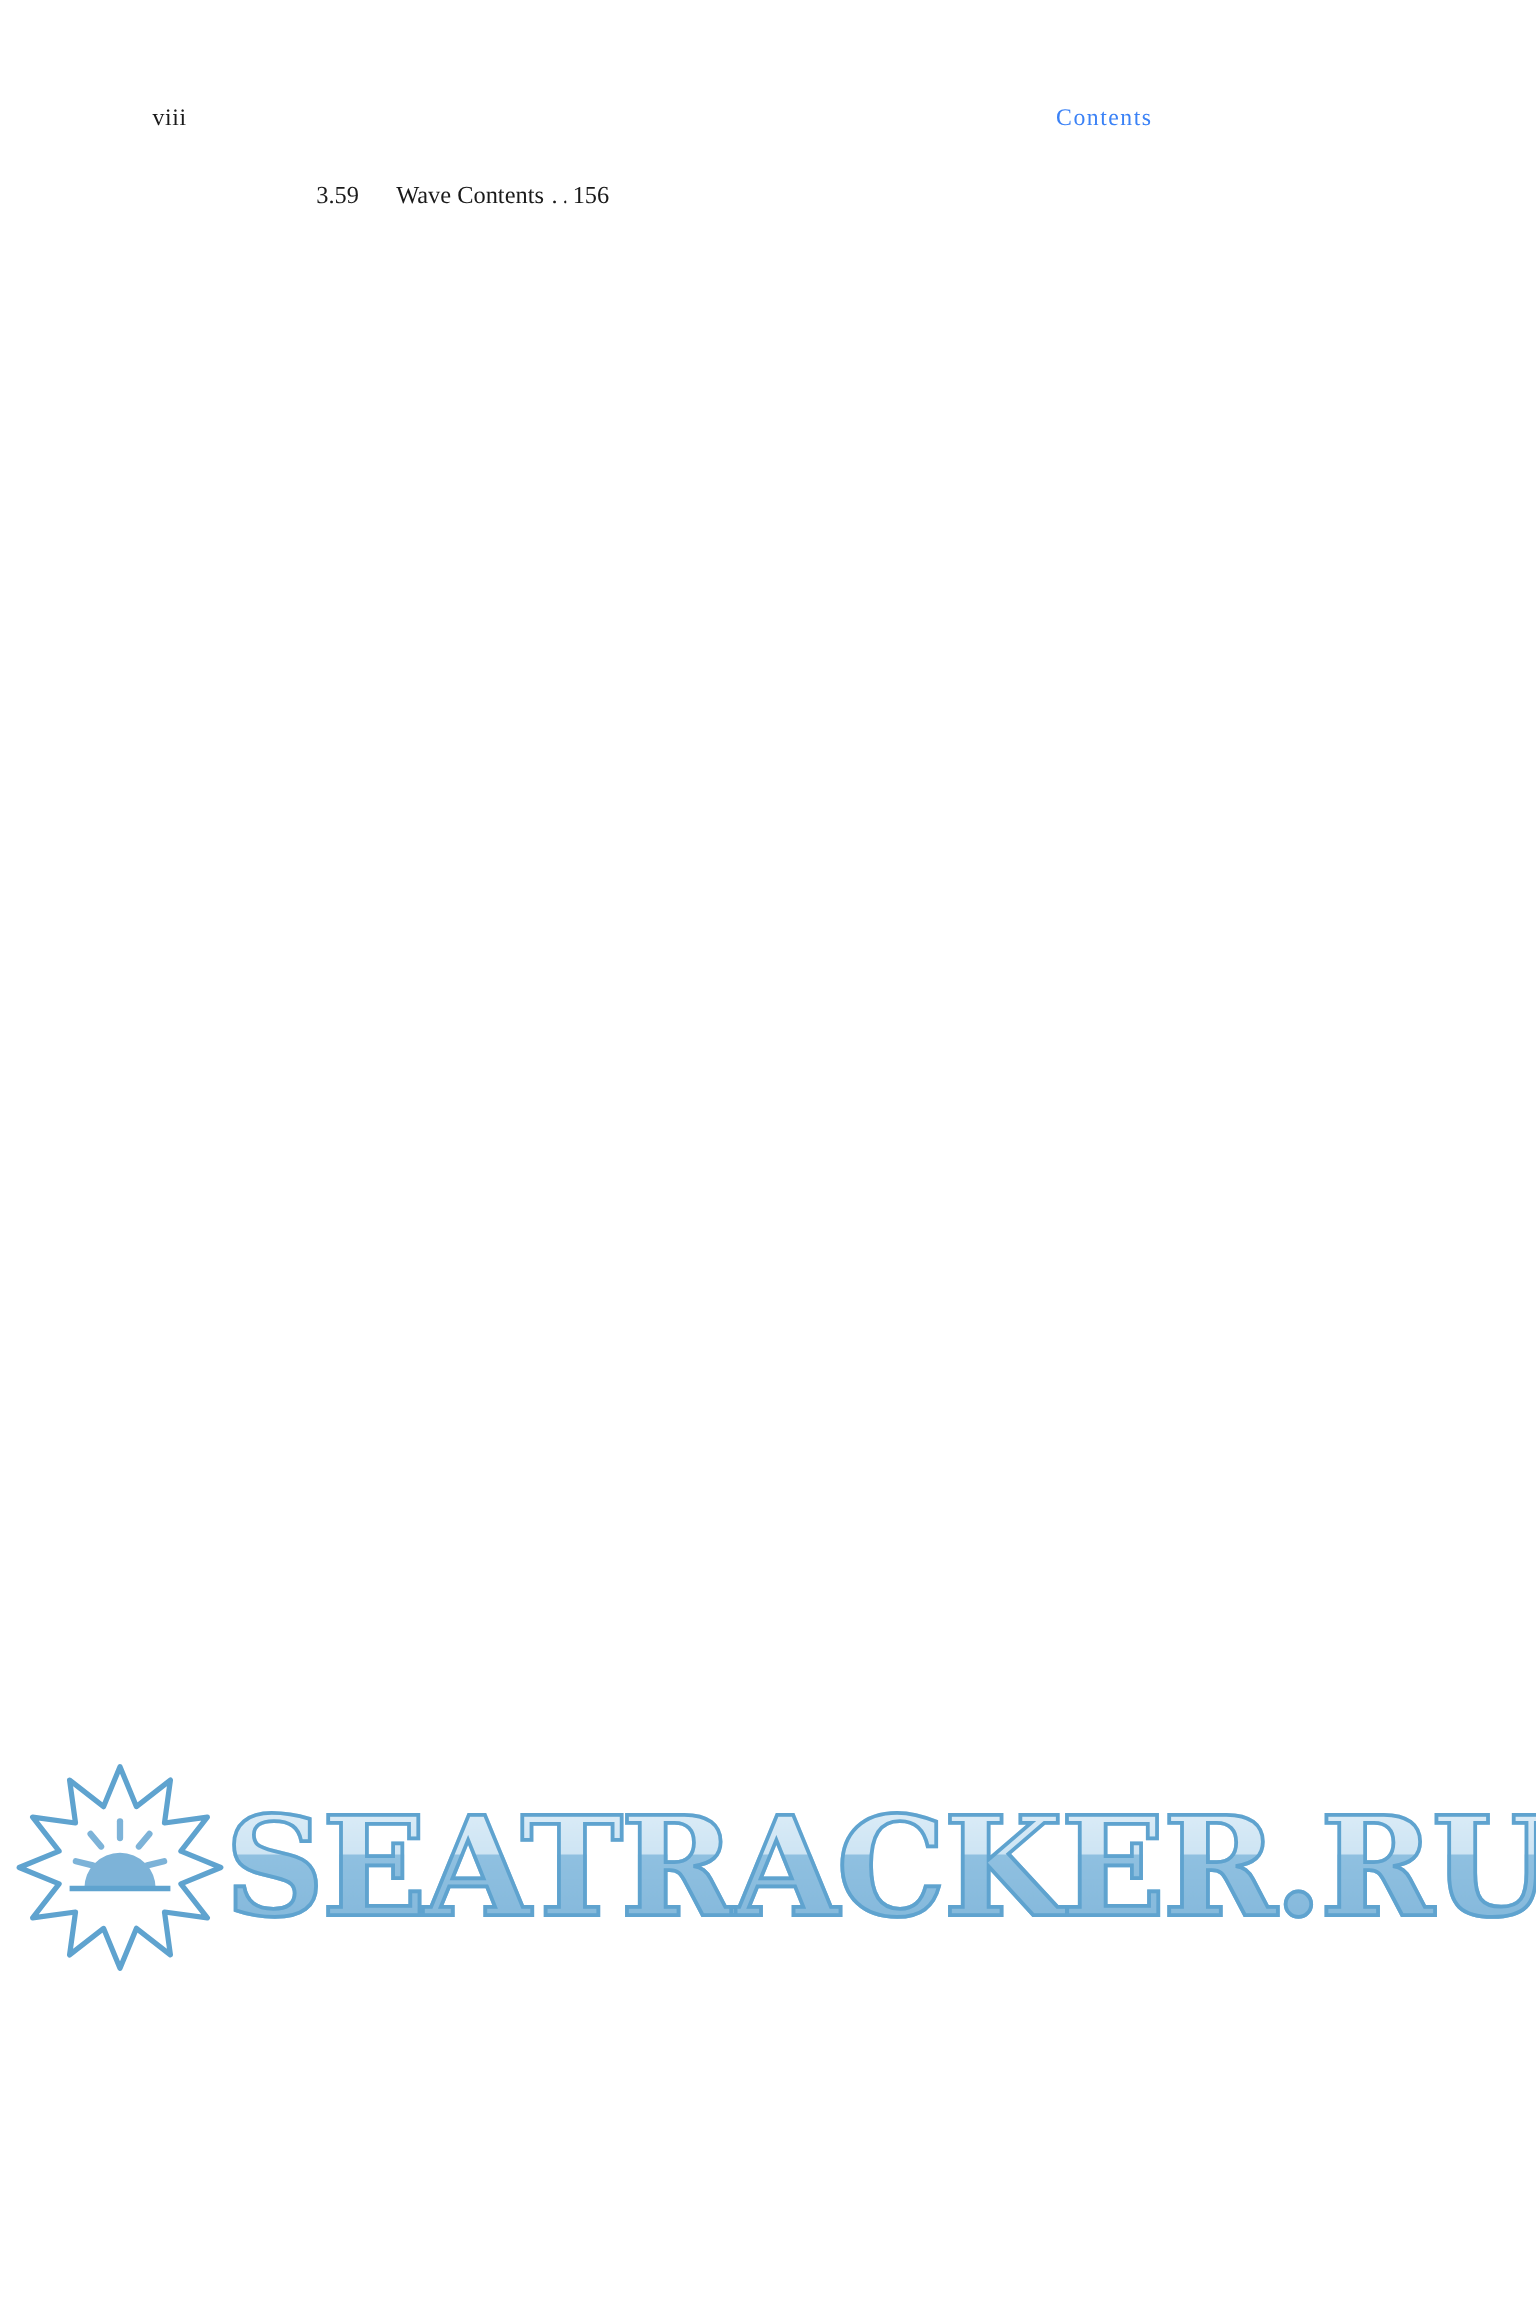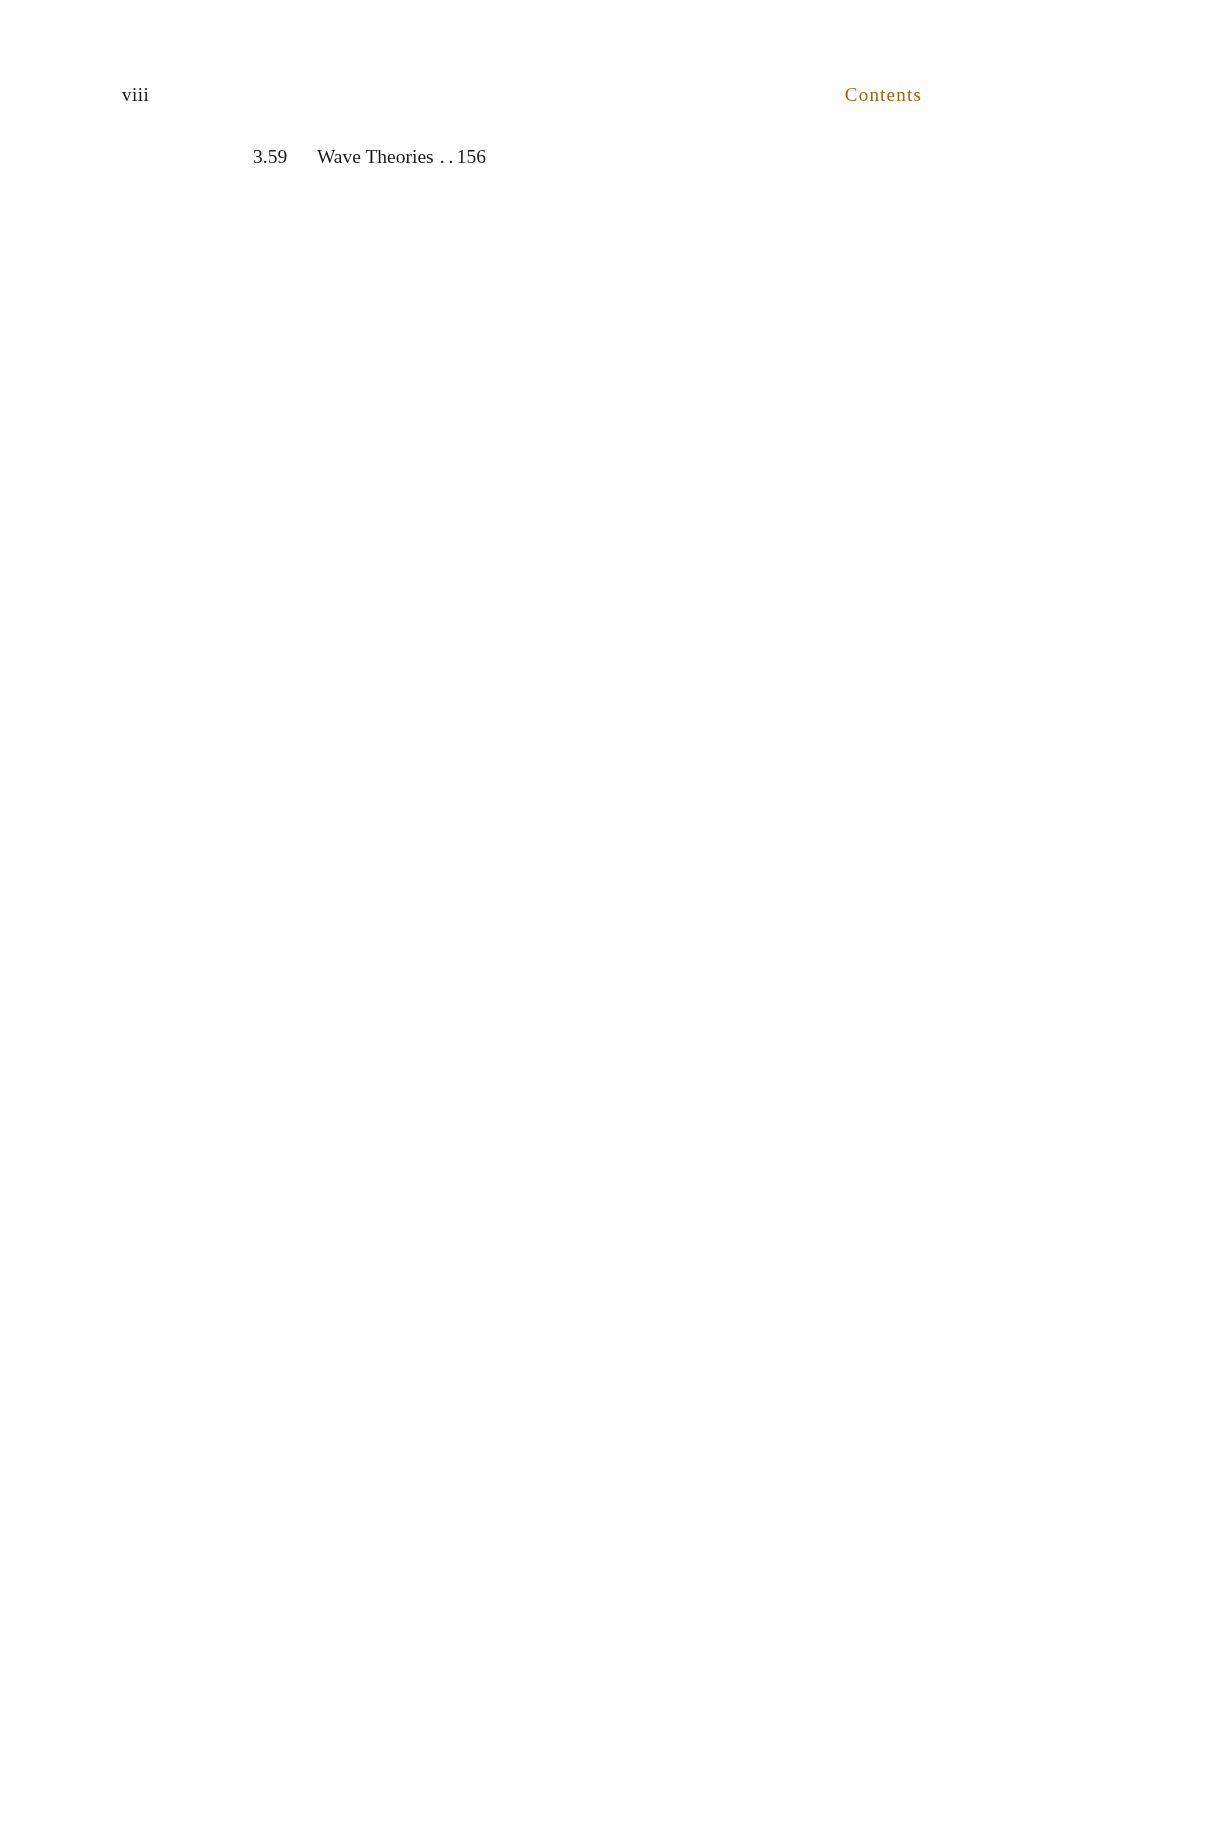--- a/index.html
+++ b/index.html
@@ -10,21 +10,21 @@
     font-family:"Liberation Serif","DejaVu Serif",serif;
     color:#1a1a1a;
     overflow:hidden;
   }
   .running-head{
     position:absolute;top:84px;left:122px;right:307px;
     display:flex;justify-content:space-between;align-items:baseline;
     font-size:19px;
   }
   .running-head .folio{letter-spacing:.5px;}
-  .running-head .head-title{letter-spacing:1.2px;color:#a16207;}
+  .running-head .head-title{letter-spacing:1.2px;color:#3b82f6;}
   .toc{
     position:absolute;top:143px;left:253px;width:668px;
     font-size:19.5px;line-height:28.45px;
   }
   .row{display:flex;align-items:baseline;position:relative;}
   .row .num{flex:0 0 64px;white-space:nowrap;}
   .row .title{white-space:nowrap;}
   .row .leader{
     flex:1;overflow:hidden;white-space:nowrap;
     margin:0 5px 0 6px;min-width:12px;
@@ -59,20 +59,36 @@
 <div class="page">
 
   <div class="running-head">
     <span class="folio">viii</span>
     <span class="head-title">Contents</span>
   </div>
 
   <div class="toc" id="toc">
       <div class="row">
         <span class="num">3.59</span>
-        <span class="title">Wave Theories</span>
+        <span class="title">Wave Contents</span>
         <span class="leader"></span>
         <span class="page">156</span>
       </div>
     </div>
 
+  <div class="watermark">
+    <svg class="wm-logo" viewBox="0 0 100 100" xmlns="http://www.w3.org/2000/svg">
+      <polygon points="98,50 79,57.8 91.6,74 71.2,71.2 74,91.6 57.8,79 50,98 42.2,79 26,91.6 28.8,71.2 8.4,74 21,57.8 2,50 21,42.2 8.4,26 28.8,28.8 26,8.4 42.2,21 50,2 57.8,21 74,8.4 71.2,28.8 91.6,26 79,42.2" fill="#ffffff" stroke="#5fa3cf" stroke-width="2.5" stroke-linejoin="round"></polygon>
+      <circle cx="50" cy="50" r="27" fill="#ffffff"></circle>
+      <g stroke="#7db3d8" stroke-width="3" stroke-linecap="round">
+        <line x1="50" y1="28" x2="50" y2="36"></line>
+        <line x1="36" y1="34" x2="41" y2="40"></line>
+        <line x1="64" y1="34" x2="59" y2="40"></line>
+        <line x1="29" y1="47" x2="37" y2="49"></line>
+        <line x1="71" y1="47" x2="63" y2="49"></line>
+      </g>
+      <path d="M33,60 A17,17 0 0 1 67,60 Z" fill="#7db3d8"></path>
+      <line x1="26" y1="60" x2="74" y2="60" stroke="#5fa3cf" stroke-width="2.5"></line>
+    </svg>
+    <div class="wm-text">SEATRACKER.RU</div>
+  </div>
 
 </div>
 
 </body></html>

